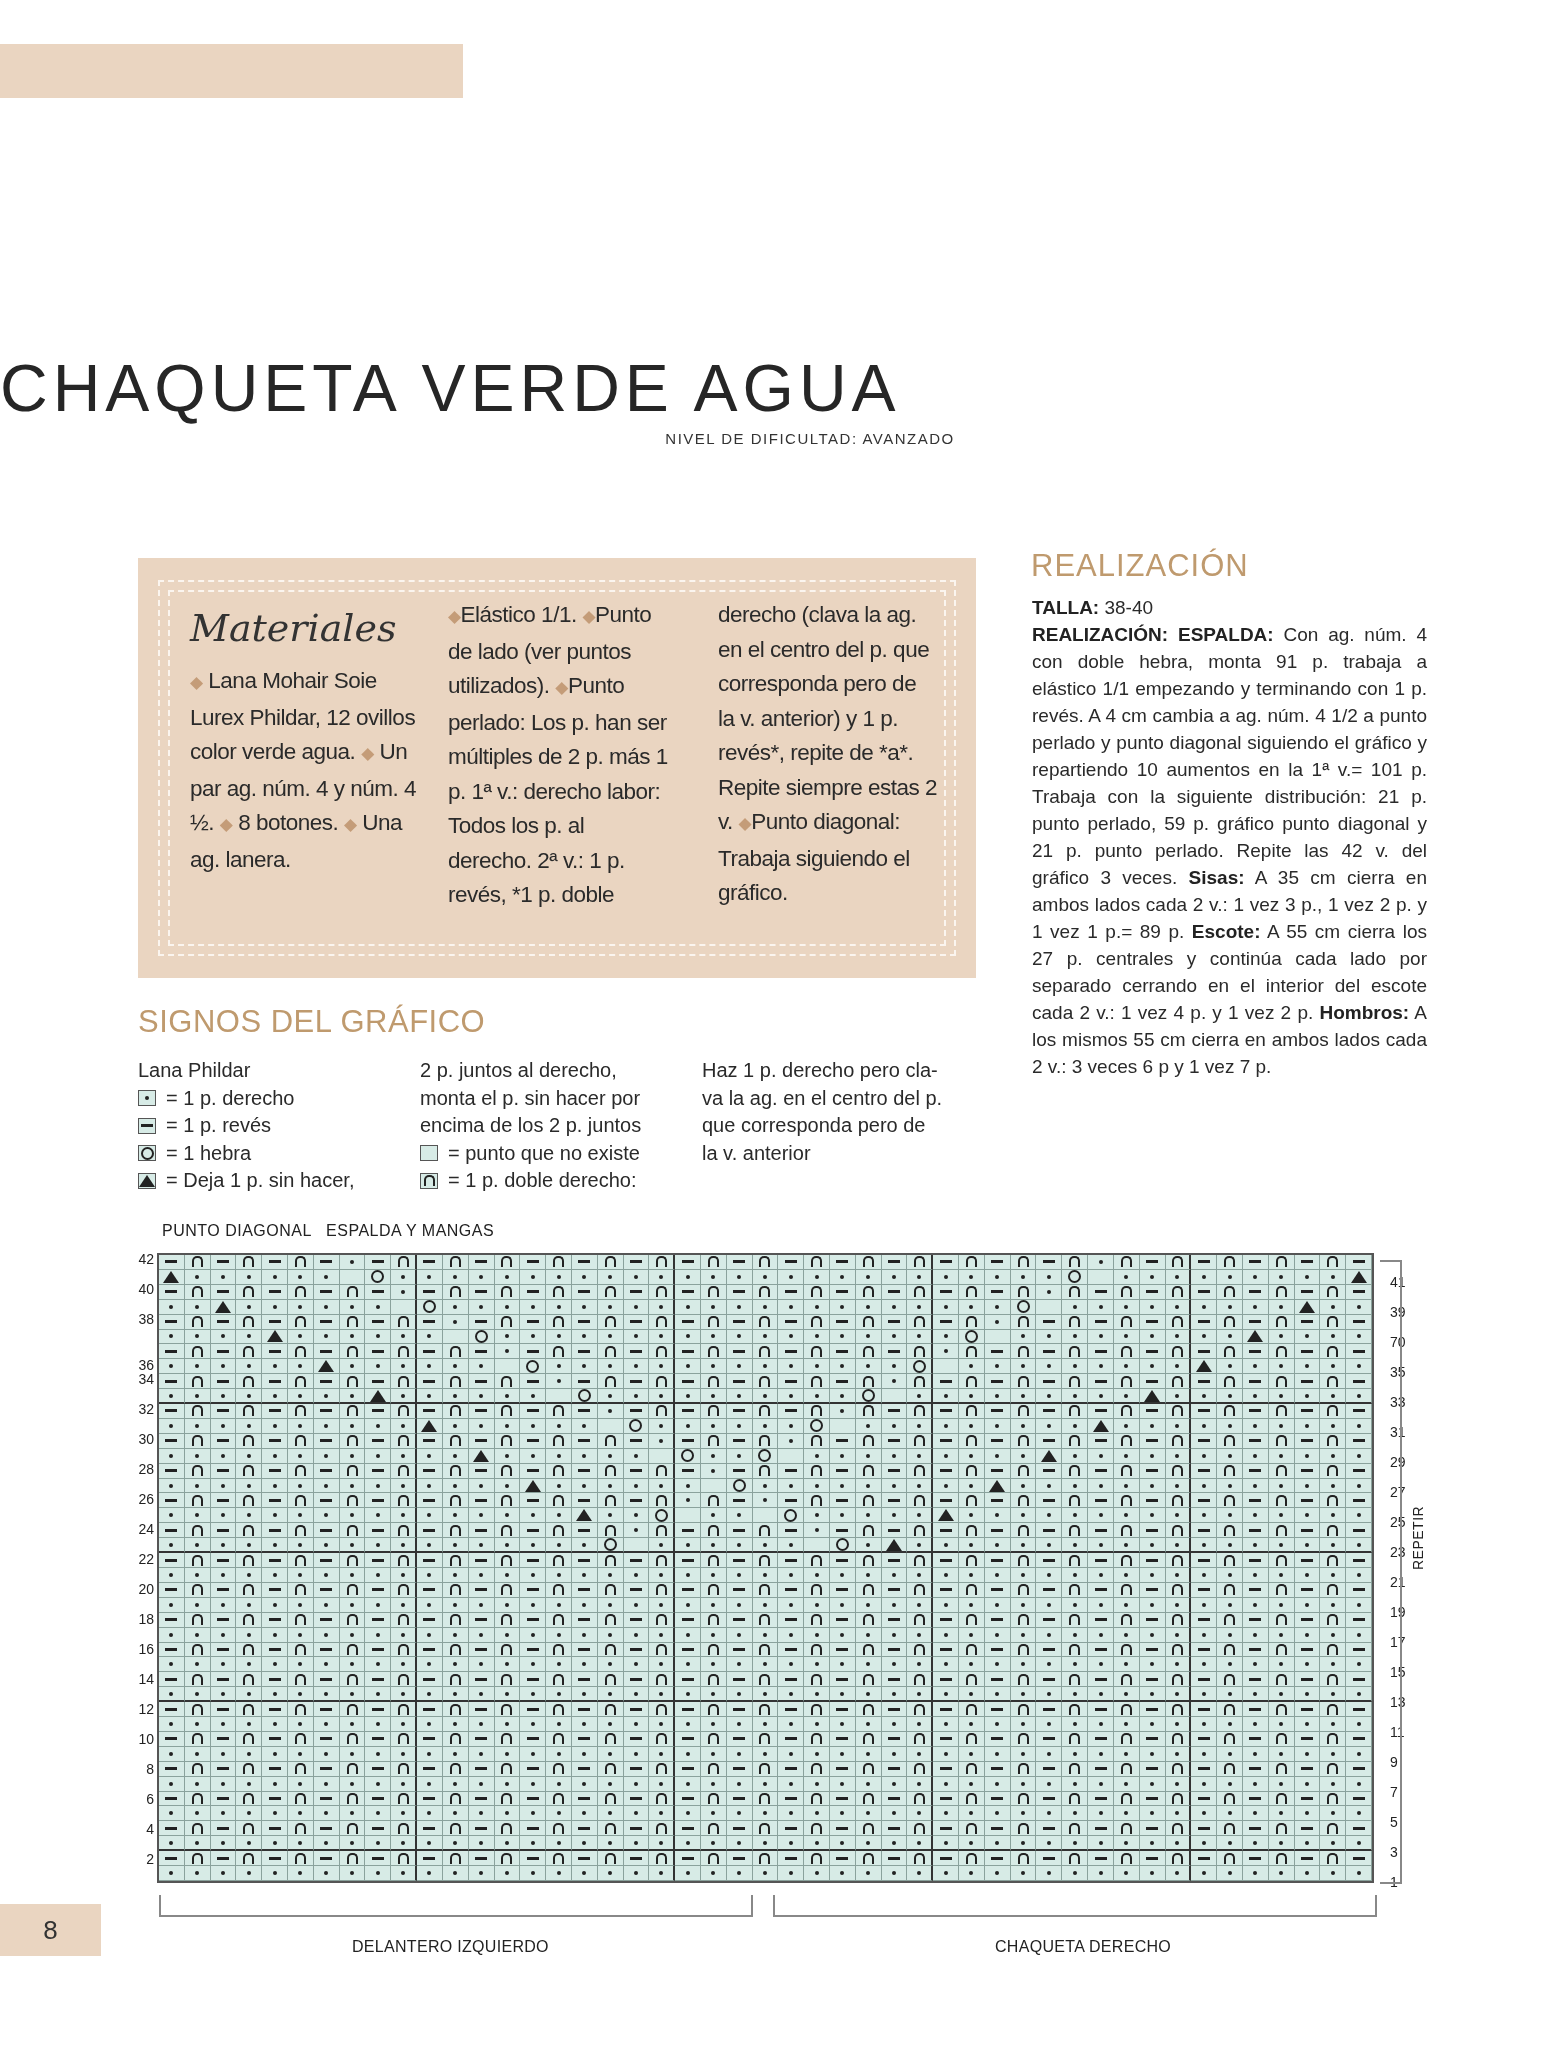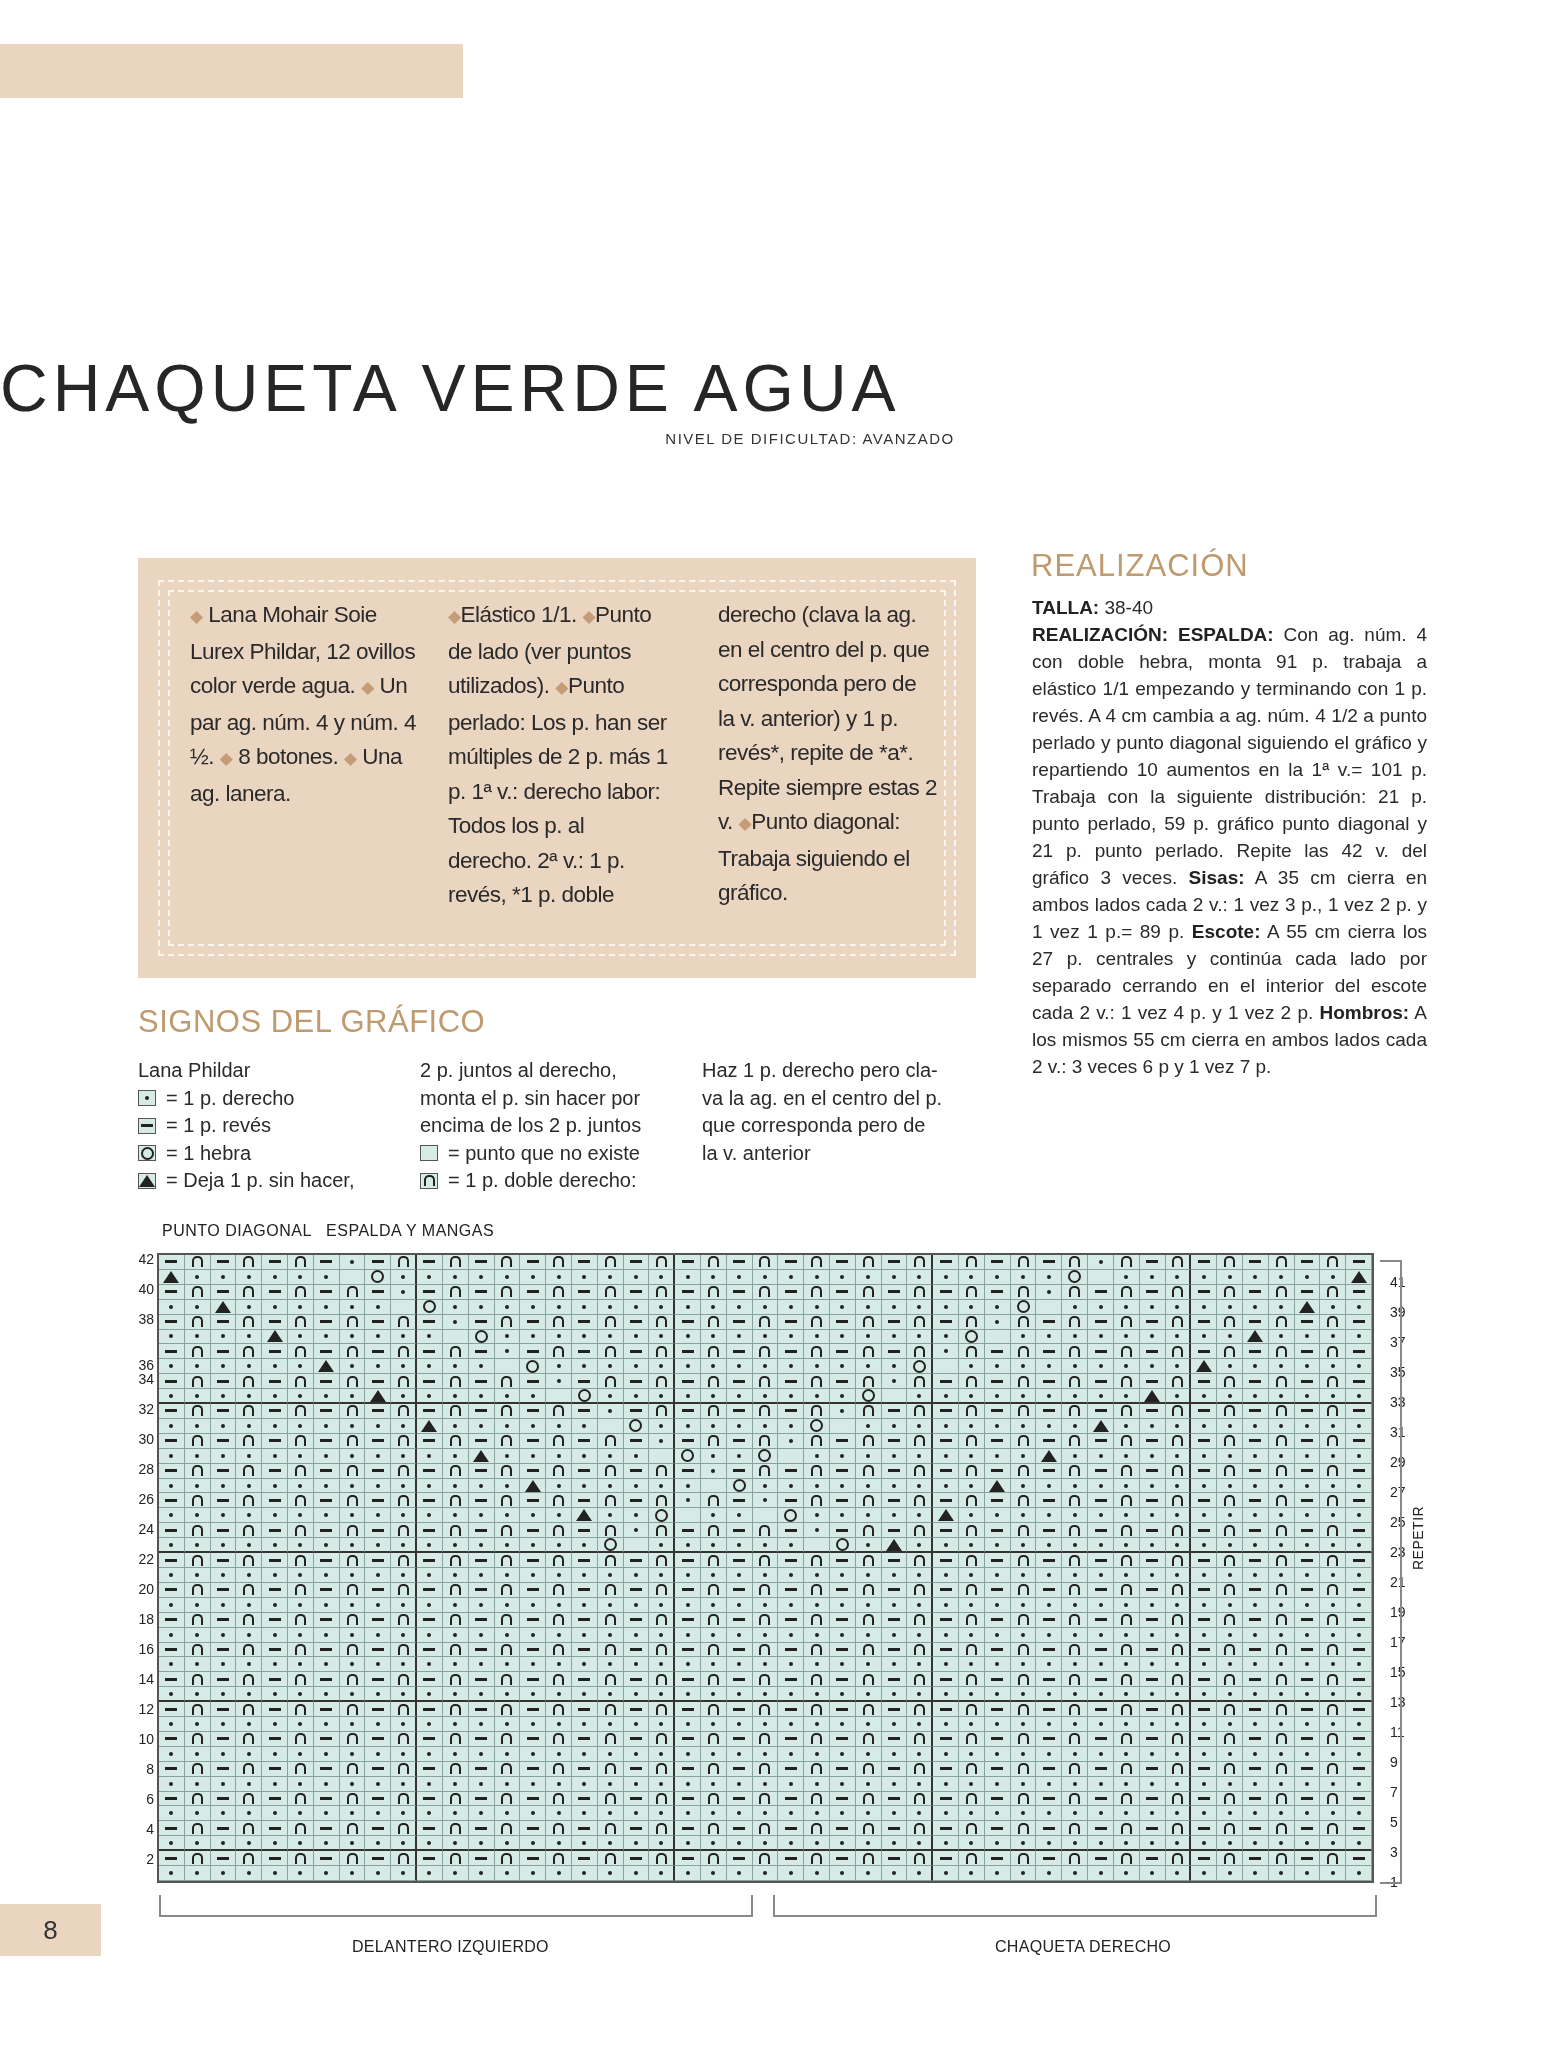--- a/index.html
+++ b/index.html
@@ -72,20 +72,21 @@
 <div class="top-band"></div>
 
 <div class="title">CHAQUETA VERDE AGUA</div>
 <div class="subtitle">NIVEL DE DIFICULTAD: AVANZADO</div>
 
 <div class="mat-box">
   <div class="mat-dash1"></div>
   <div class="mat-dash2"></div>
 
   <div class="mat-col" style="left:52px; width:240px;">
+    <h3>Materiales</h3>
     <div>
       <span class="diamond">◆</span>
       <span>Lana Mohair Soie Lurex Phildar, 12 ovillos color verde agua.</span>
       <span class="diamond">◆</span>
       <span>Un par ag. núm. 4 y núm. 4 ½.</span>
       <span class="diamond">◆</span>
       <span>8 botones.</span>
       <span class="diamond">◆</span>
       <span>Una ag. lanera.</span>
     </div>
@@ -2169,21 +2170,21 @@
     <div class="rnum rnum-r" style="top: 381px; left: 12px;">17</div>
     <div class="rnum rnum-r" style="top: 351px; left: 12px;">19</div>
     <div class="rnum rnum-r" style="top: 321px; left: 12px;">21</div>
     <div class="rnum rnum-r" style="top: 291px; left: 12px;">23</div>
     <div class="rnum rnum-r" style="top: 261px; left: 12px;">25</div>
     <div class="rnum rnum-r" style="top: 231px; left: 12px;">27</div>
     <div class="rnum rnum-r" style="top: 201px; left: 12px;">29</div>
     <div class="rnum rnum-r" style="top: 171px; left: 12px;">31</div>
     <div class="rnum rnum-r" style="top: 141px; left: 12px;">33</div>
     <div class="rnum rnum-r" style="top: 111px; left: 12px;">35</div>
-    <div class="rnum rnum-r" style="top: 81px; left: 12px;">37</div>
+    <div class="rnum rnum-r" style="top: 81px; left: 12px;">70</div>
     <div class="rnum rnum-r" style="top: 51px; left: 12px;">39</div>
     <div class="rnum rnum-r" style="top: 21px; left: 12px;">41</div>
   </div>
 <div class="repeat-bracket"></div>
 <div class="repeat-label">REPETIR</div>
 
 <div class="bracket" style="left:159px; width:590px;"></div>
 <div class="bracket" style="left:773px; width:600px;"></div>
 <div class="bracket-label" style="left:352px;">DELANTERO IZQUIERDO</div>
 <div class="bracket-label" style="left:995px;">CHAQUETA DERECHO</div>

